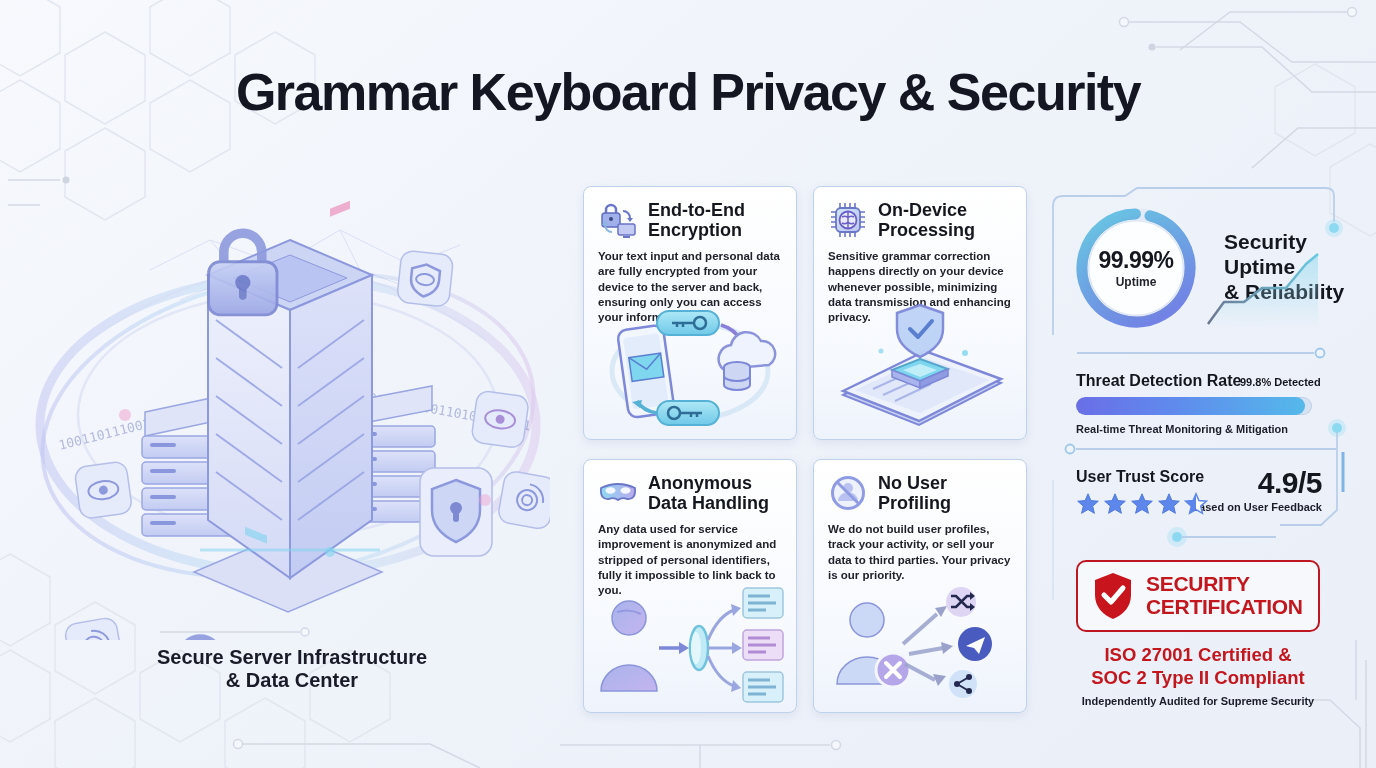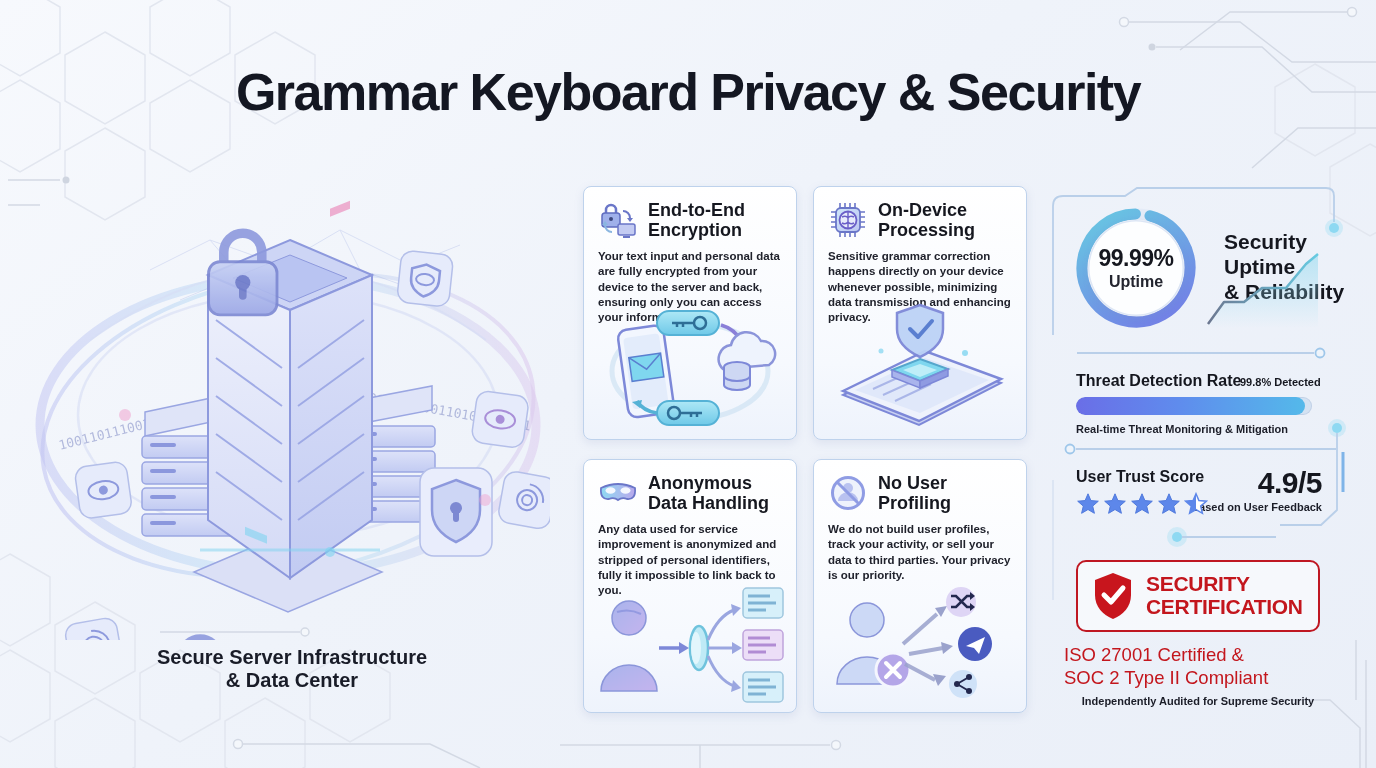--- a/index.html
+++ b/index.html
@@ -26,39 +26,39 @@
   .card-body{margin:9px 0 0;font-size:11.5px;font-weight:700;line-height:1.32;color:#20222c;}
   .card-art{position:absolute;left:0;right:0;bottom:8px;display:flex;justify-content:center;}
   
   .rp-head{position:absolute;left:1208px;top:214px;width:130px;margin:16px;
     font-size:21px;font-weight:800;line-height:1.18;color:#15171f;}
   .gauge{position:absolute;left:1074px;top:206px;width:124px;height:124px;}
   .gauge-center{position:absolute;inset:14px;border-radius:50%;background:#fdfeff;
     box-shadow:inset 0 0 0 1.5px #dde6f5,0 2px 6px rgba(120,140,190,.18);
     display:flex;flex-direction:column;align-items:center;justify-content:center;}
   .gauge-value{font-size:23px;font-weight:800;color:#15171f;letter-spacing:-.5px;}
-  .gauge-label{font-size:16px;font-weight:700;color:#23252f;margin-top:1px;}
+  .gauge-label{font-size:12px;font-weight:700;color:#23252f;margin-top:1px;}
   .metric-head{position:absolute;margin:0;font-size:16px;font-weight:800;color:#15171f;}
   .metric-badge{position:absolute;font-size:11px;font-weight:700;color:#15171f;}
   .bar-track{position:absolute;left:1076px;top:397px;width:236px;height:18px;border-radius:9px;
     background:#d4e2f2;padding:0;box-shadow:inset 0 0 0 1px rgba(140,160,200,.25);overflow:hidden;}
   .bar-fill{height:100%;max-width:calc(100% - 7px);border-radius:9px;
     background:linear-gradient(90deg,#6a6ee7 0%,#5f8ced 45%,#54b9ea 100%);}
   .bar-caption{position:absolute;left:1076px;top:423px;font-size:11px;font-weight:700;color:#1b1d28;}
   .trust-score{position:absolute;left:1208px;top:466px;width:114px;text-align:right;
     font-size:30px;font-weight:800;letter-spacing:-.5px;color:#15171f;}
   .trust-caption{position:absolute;left:1178px;top:501px;width:144px;text-align:right;
     font-size:11px;font-weight:700;color:#1b1d28;}
   .stars{position:absolute;left:1076px;top:492px;display:flex;gap:3px;}
   .cert-box{position:absolute;left:1076px;top:560px;width:244px;height:72px;box-sizing:border-box;
     border:2.5px solid #bf1722;border-radius:10px;background:rgba(255,255,255,.55);
     display:flex;align-items:center;gap:10px;padding:16px 12px;}
   .cert-box .cert-badge-text{font-size:21px;font-weight:800;line-height:1.08;color:#c3161d;letter-spacing:-.3px;}
-  .cert-claim{position:absolute;left:1064px;top:644px;width:268px;
-    font-size:18.5px;font-weight:400;line-height:1.22;color:#c3161d;}
+  .cert-claim{position:absolute;left:1064px;top:644px;width:268px;text-align:center;
+    font-size:18.5px;font-weight:700;line-height:1.22;color:#c3161d;}
   .cert-note{position:absolute;left:1064px;top:695px;width:268px;text-align:center;
     font-size:11px;font-weight:700;color:#1b1d28;}
 </style>
 </head>
 <body>
 
 <div class="stage">
 
   <svg class="abs" width="1376" height="768" viewBox="0 0 1376 768" style="left:0;top:0">
     <defs>

